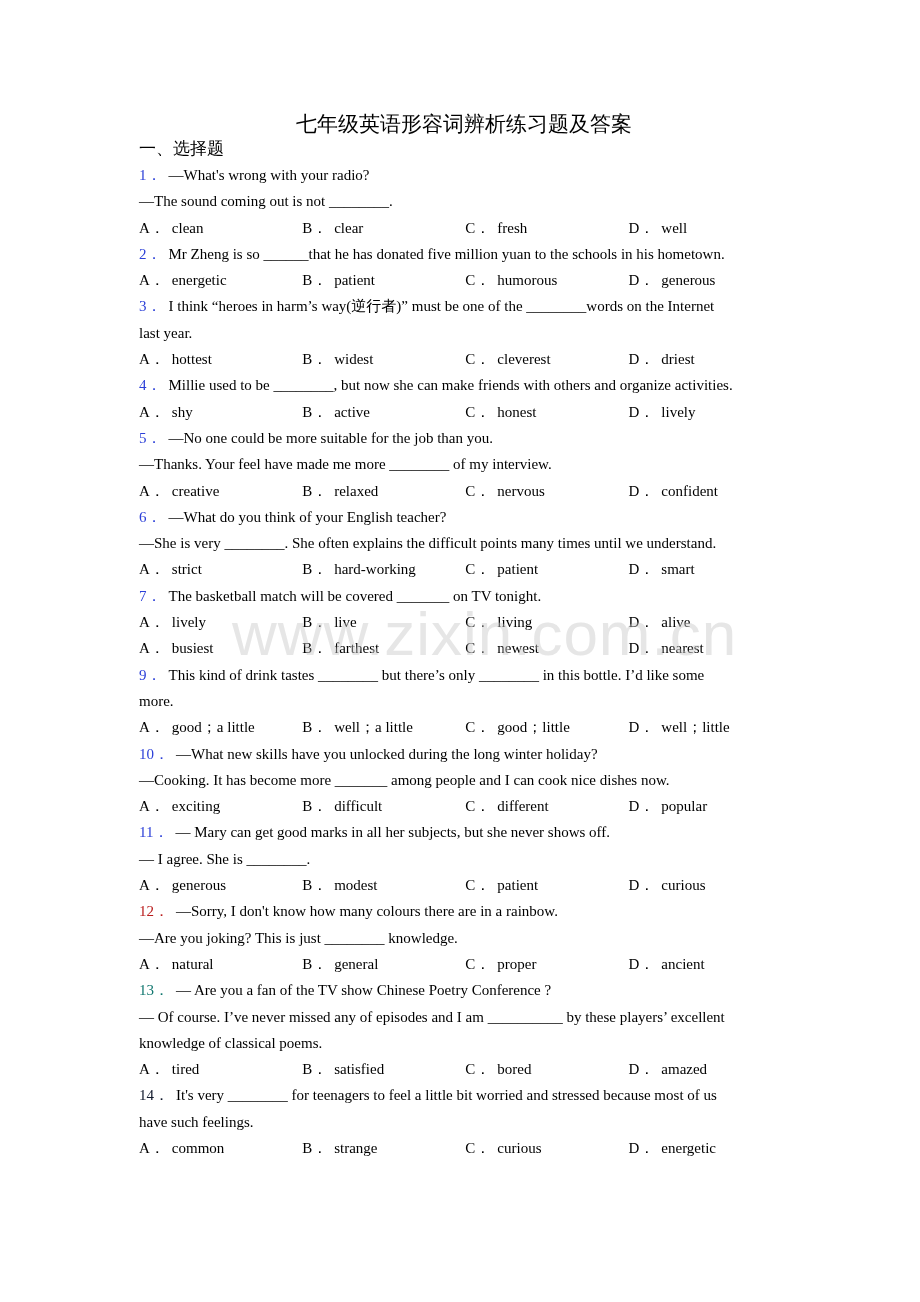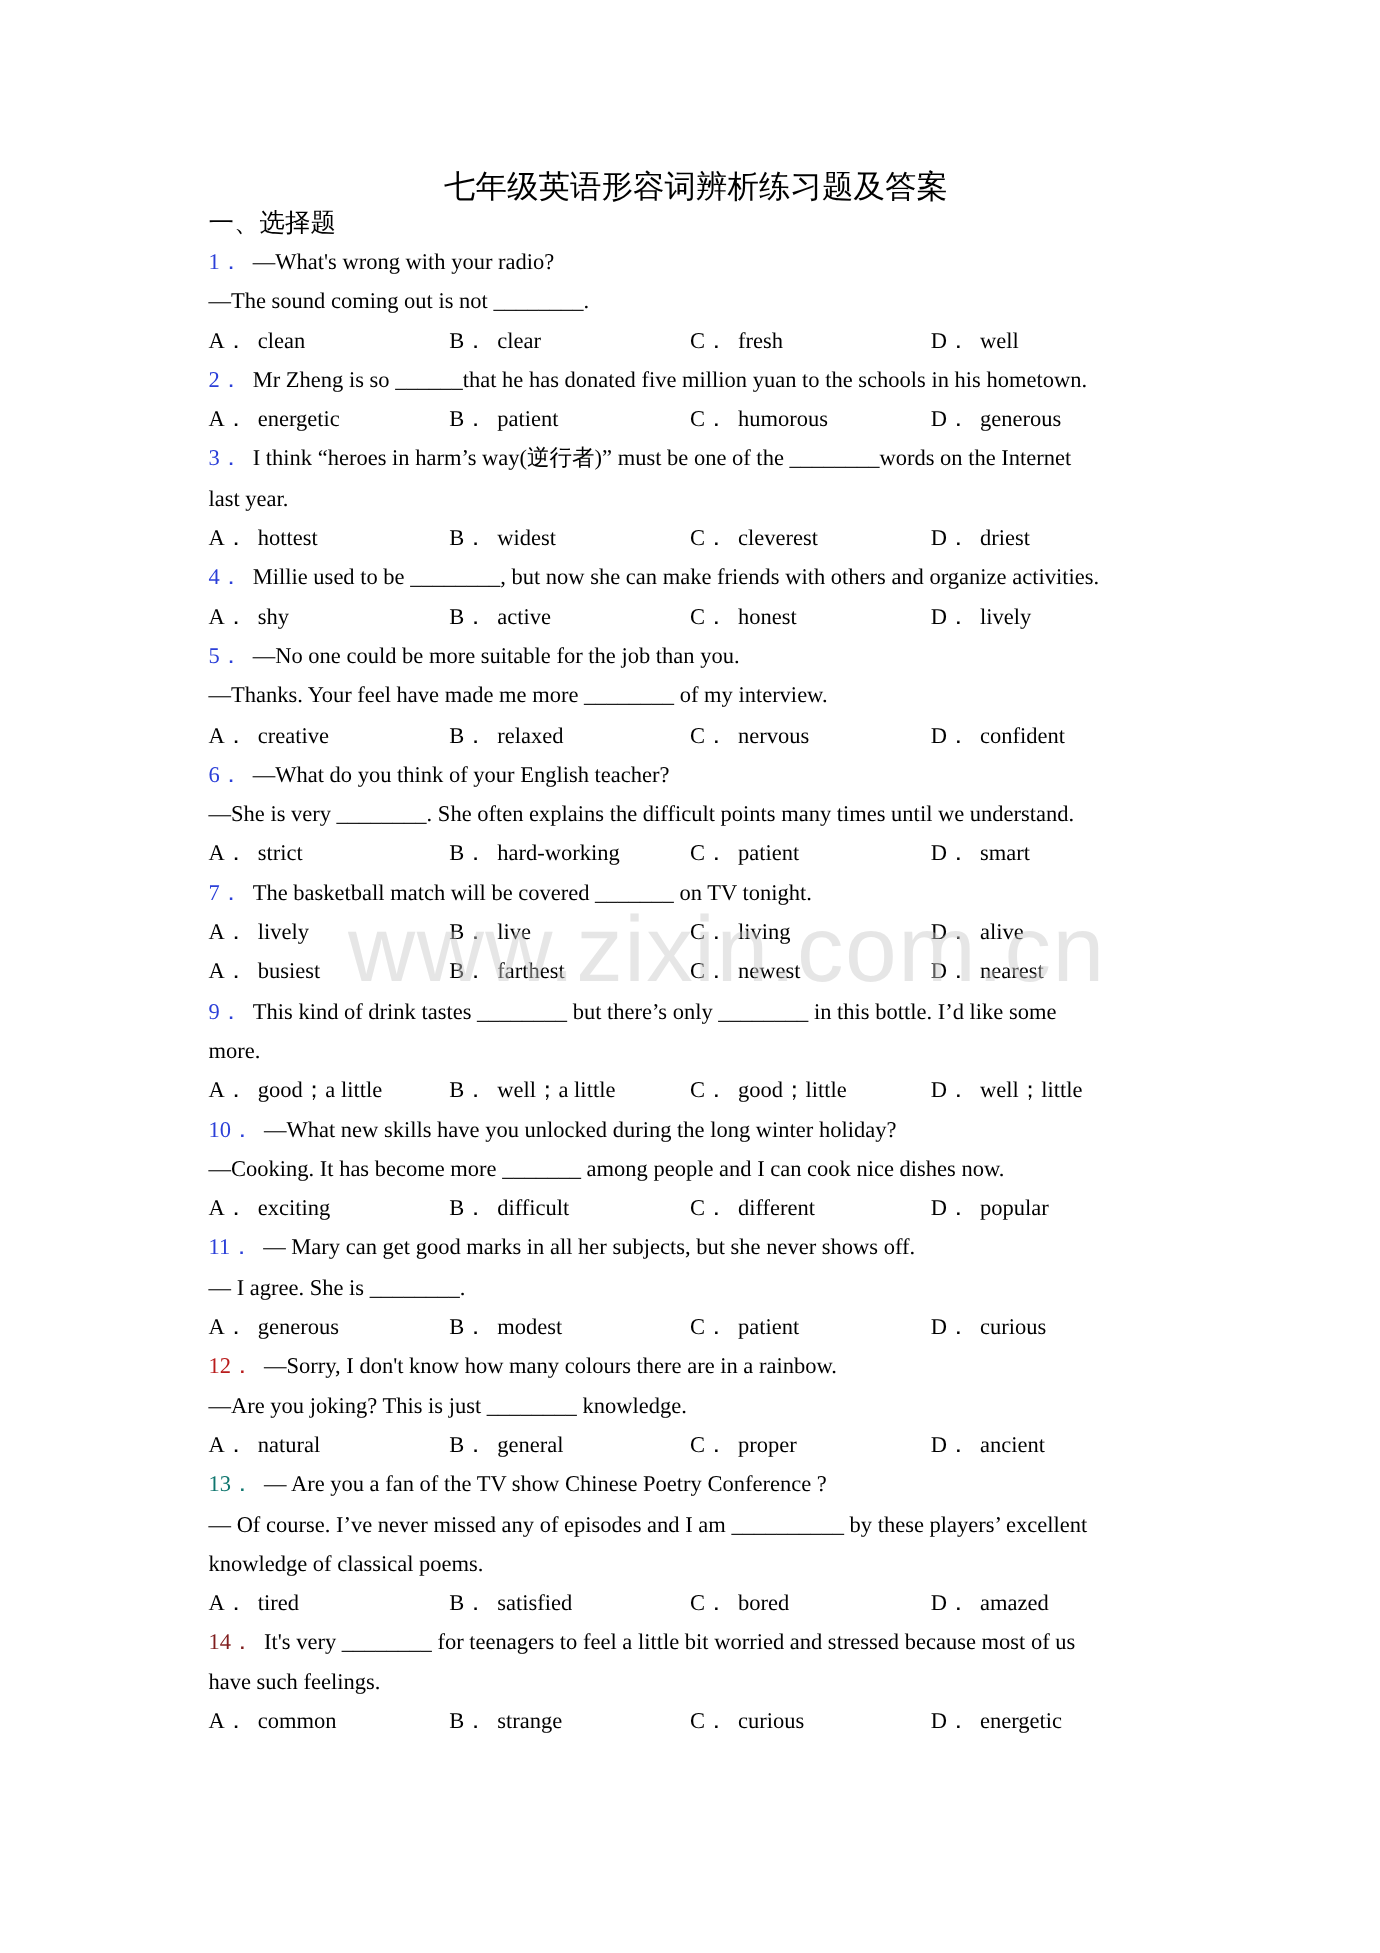--- a/index.html
+++ b/index.html
@@ -3,21 +3,21 @@
 <meta charset="utf-8">
 <style>
   html, body { margin: 0; padding: 0; background: #ffffff; }
   body { width: 920px; height: 1302px; position: relative; overflow: hidden;
          font-family: "Liberation Serif", "DejaVu Serif", serif; color: #000; }
   .page { position: absolute; left: 139px; top: 110px; width: 650px; }
   .title { text-align: center; font-size: 21px; height: 28px; line-height: 28px; margin-left: 0; }
   .section { font-size: 17px; line-height: 22px; height: 24px; font-weight: normal; }
   .line { font-size: 15px; line-height: 26.3px; height: 26.3px; white-space: nowrap; }
   .qnum { color: #2b3fd8; margin-right: 7px; }
-  .opts { display: flex; font-size: 15px; line-height: 26.3px; height: 26.3px; white-space: nowrap; }
+  .opts { display: flex; font-size: 15px; line-height: 26.3px; height: 26.3px; white-space: nowrap; justify-content: space-between; }
   .opt { width: 160.5px; }
   .opt .letter { margin-right: 7px; }
   .q { }
   .watermark { position: absolute; left: 232px; top: 598px; font-family: "Liberation Sans", "DejaVu Sans", sans-serif;
                font-size: 62px; color: rgba(200,200,200,0.45); letter-spacing: 1px; pointer-events: none; }
 </style>
 </head>
 <body>
 
 <div class="page">
@@ -144,21 +144,21 @@
         <div class="line"><span>— Of course. I’ve never missed any of episodes and I am __________ by these players’ excellent</span></div>
         <div class="line"><span>knowledge of classical poems.</span></div>
         <div class="opts">
           <span class="opt"><span class="letter">A．</span><span>tired</span></span>
           <span class="opt"><span class="letter">B．</span><span>satisfied</span></span>
           <span class="opt"><span class="letter">C．</span><span>bored</span></span>
           <span class="opt"><span class="letter">D．</span><span>amazed</span></span>
         </div>
       </div>
       <div class="q">
-        <div class="line"><span class="qnum" style="color: #7f1d1d;">14．</span><span>It's very ________ for teenagers to feel a little bit worried and stressed because most of us</span></div>
+        <div class="line"><span class="qnum" style="color: #0f172a;">14．</span><span>It's very ________ for teenagers to feel a little bit worried and stressed because most of us</span></div>
         <div class="line"><span>have such feelings.</span></div>
         <div class="opts">
           <span class="opt"><span class="letter">A．</span><span>common</span></span>
           <span class="opt"><span class="letter">B．</span><span>strange</span></span>
           <span class="opt"><span class="letter">C．</span><span>curious</span></span>
           <span class="opt"><span class="letter">D．</span><span>energetic</span></span>
         </div>
       </div>
     </div>
 </div>

